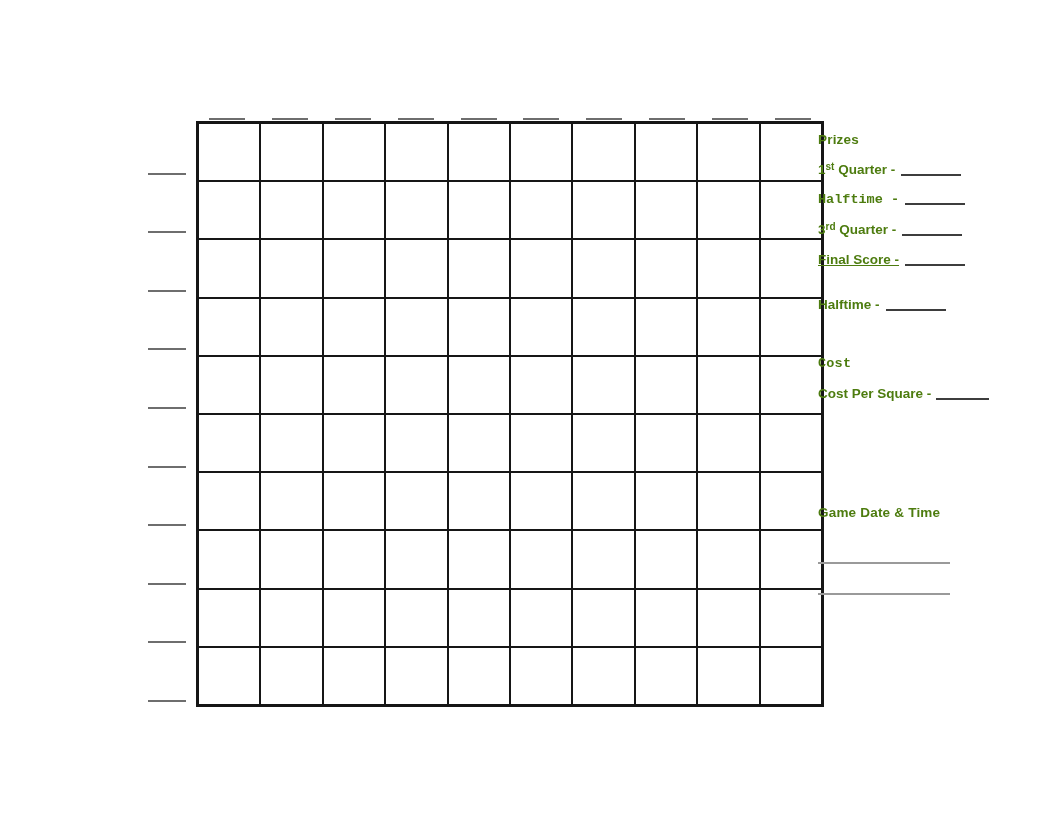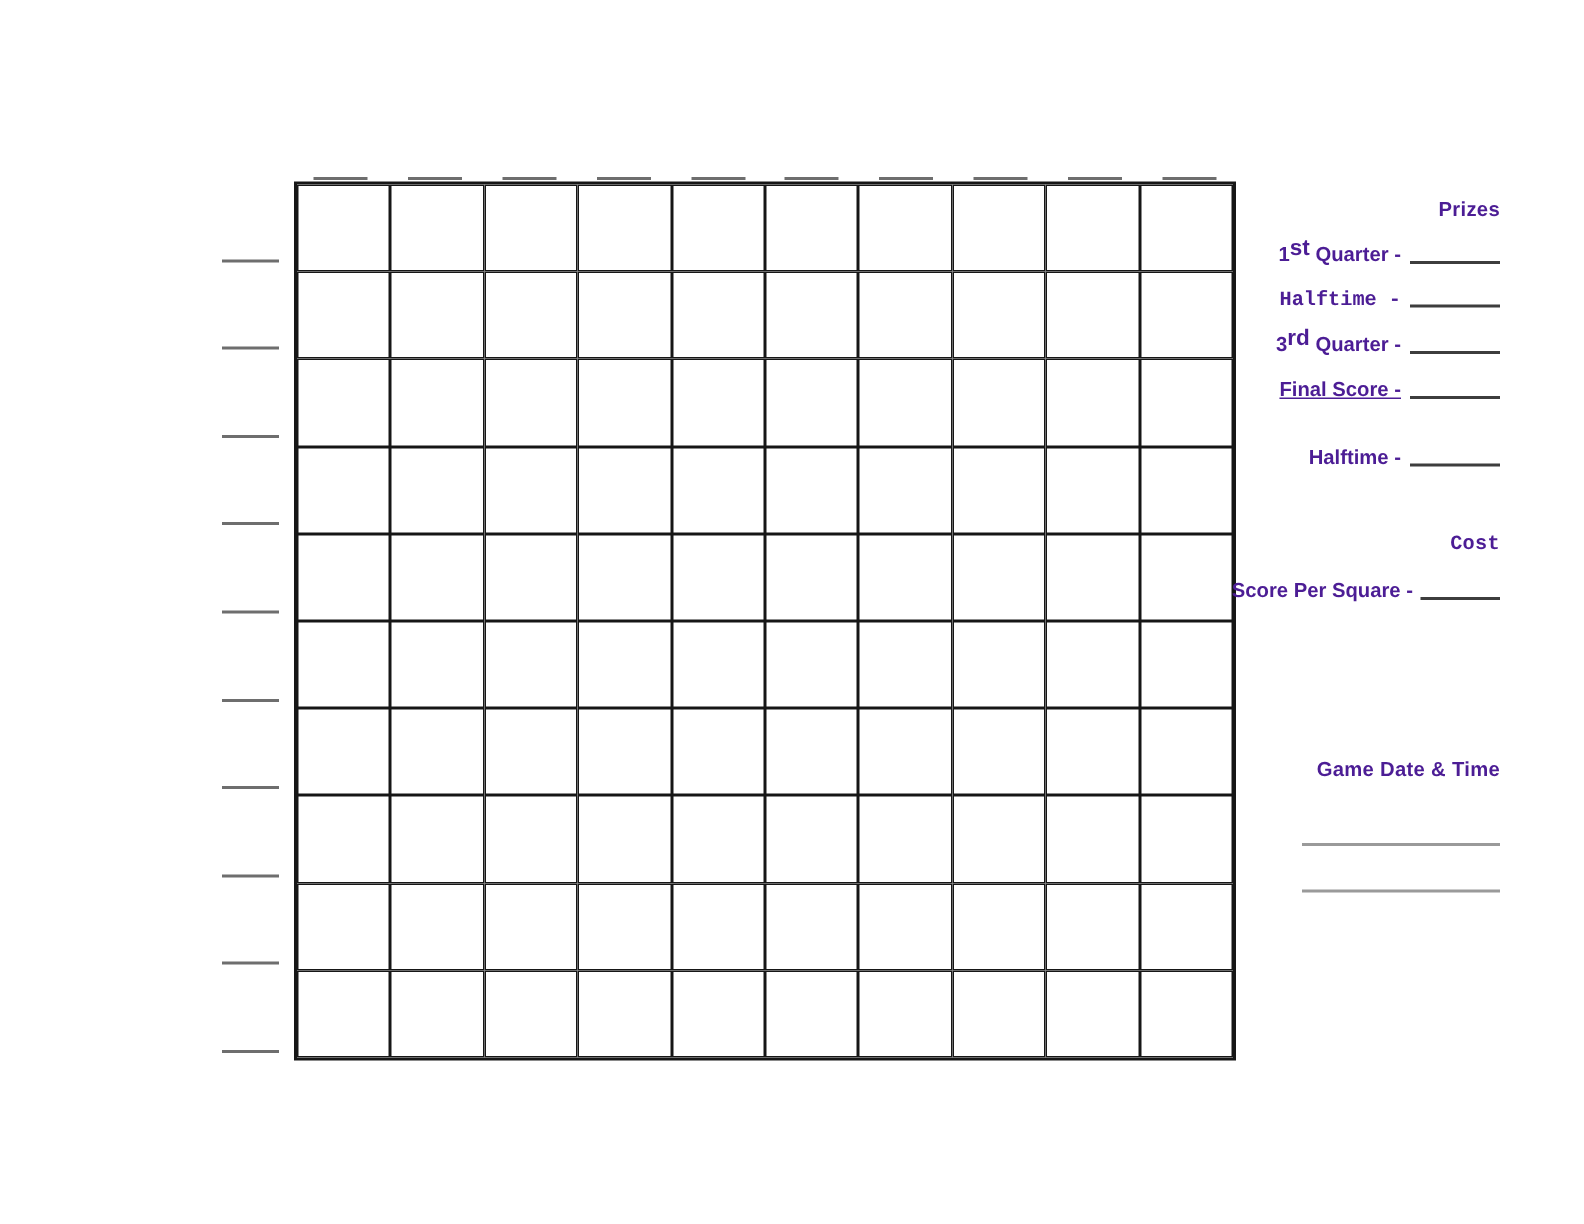--- a/index.html
+++ b/index.html
@@ -79,30 +79,30 @@
     height: 0;
     border-bottom: 2px solid #6e6e6e;
     margin-bottom: 5px;
   }
 
   
   .entry {
     position: absolute;
     left: 818px;
     width: 182px;
-    text-align: right;
+    text-align: left;
     font-size: 13.5px;
     font-weight: bold;
     line-height: 16px;
-    color: #4c1d95;
+    color: #4d7c0f;
     white-space: nowrap;
   }
   .heading { letter-spacing: 0.2px; }
   .entry sup {
-    font-size: 15px;
+    font-size: 10px;
     line-height: 0;
     vertical-align: 4px;
   }
   .blank {
     display: inline-block;
     width: 60px;
     height: 11px;
     margin-left: 6px;
     border-bottom: 2px solid #3d3d3d;
     vertical-align: -2px;
@@ -307,21 +307,21 @@
     <span><span></span><sup></sup><span>Final Score -</span></span><span class="blank"></span>
   </div>
 
   <div class="entry" style="top:297px;">
     <span><span></span><sup></sup><span>Halftime -</span></span><span class="blank"></span>
   </div>
 
   <div class="entry heading" style="top:356px;font-family:Liberation Mono, monospace;">Cost</div>
 
   <div class="entry" style="top:386px;">
-    <span>Score Per Square -</span><span class="blank short"></span>
+    <span>Cost Per Square -</span><span class="blank short"></span>
   </div>
 
   <div class="entry heading" style="top:505px;">Game Date &amp; Time</div>
 
   <div class="entry" style="top:548px;">
     <span class="game-line"></span>
   </div>
 
   <div class="entry" style="top:579px;">
     <span class="game-line"></span>

